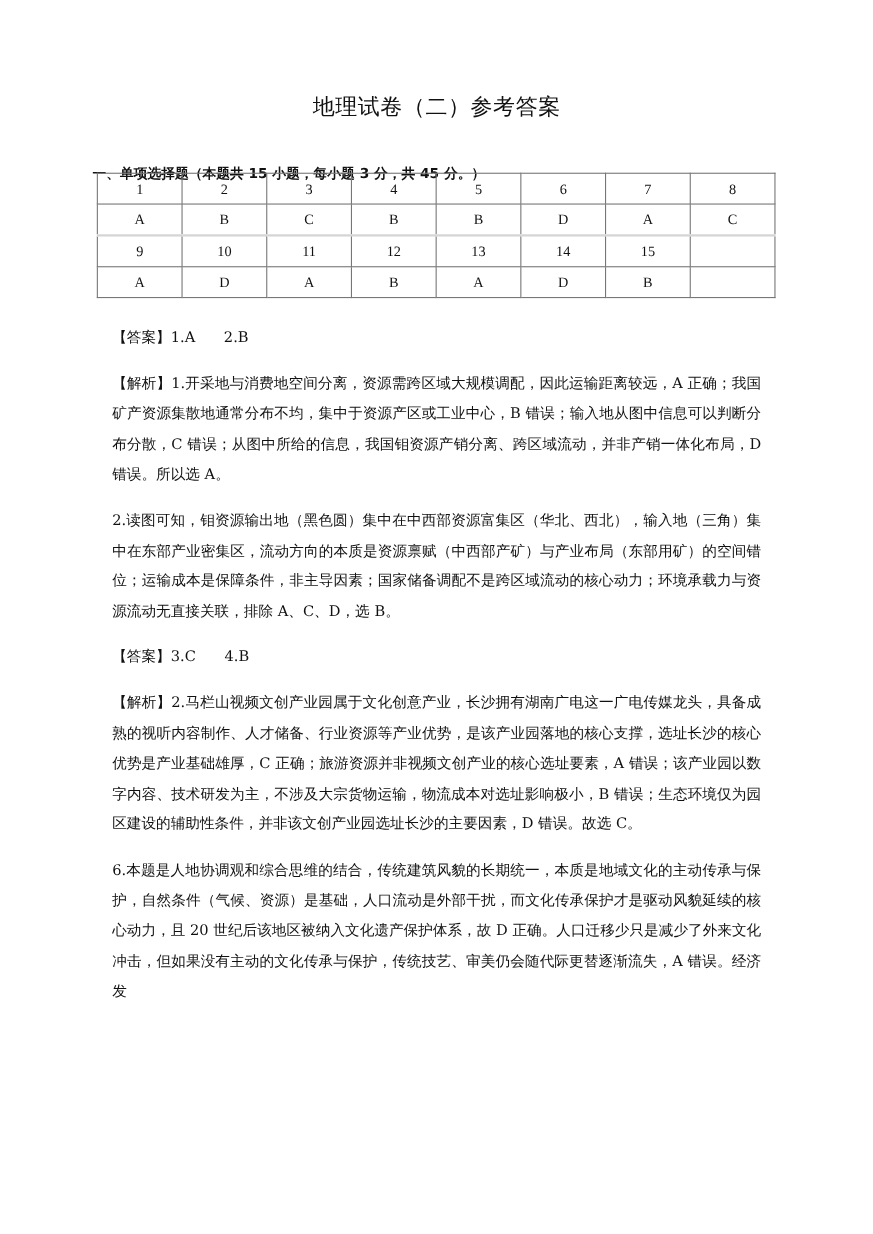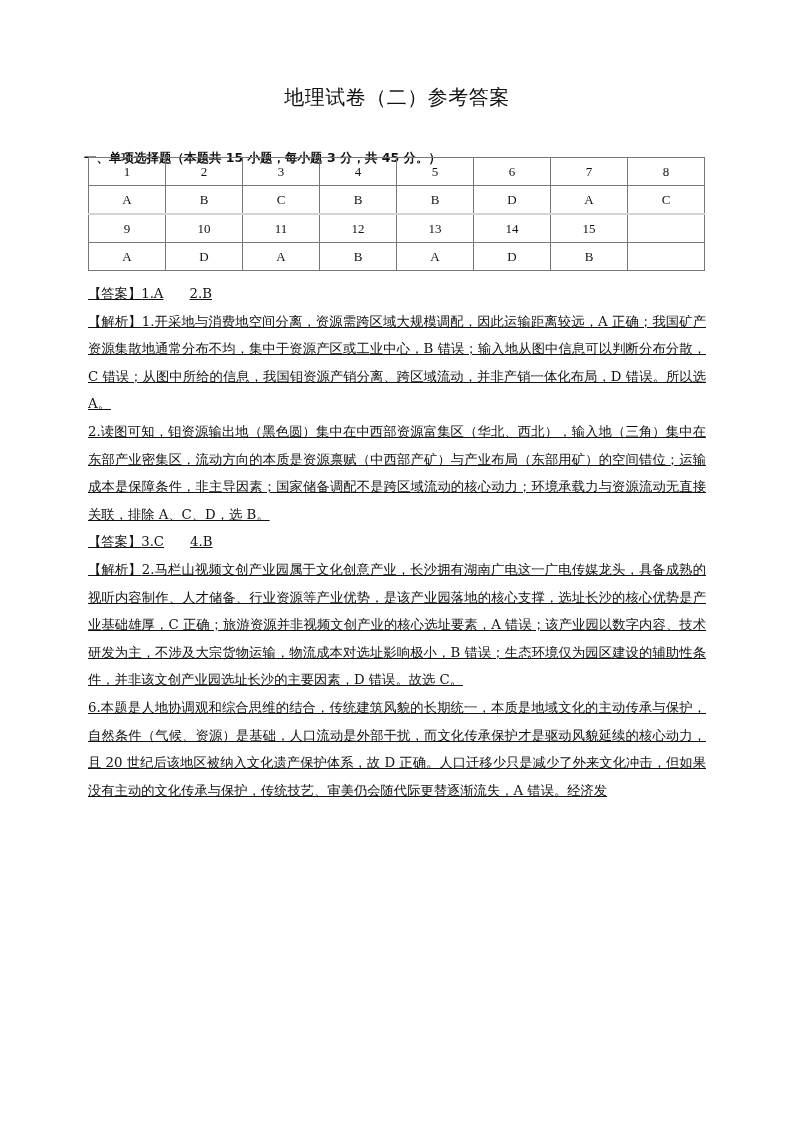--- a/index.html
+++ b/index.html
@@ -25,21 +25,21 @@
     }
     table.answers td {
       border: 1px solid #777; height: 27px; text-align: center; vertical-align: middle; padding: 0;
     }
     table.answers tr.r2 td { border-bottom: 2px solid #d4d4d4; }
     table.answers tr.r3 td { border-top: 2px solid #d4d4d4; }
     .body {
       position: absolute; top: 280px; left: 88px; width: 618px;
       font-size: 13.3px; line-height: 27.6px; text-align: justify;
     }
-    .body p { margin: 0; text-decoration: underline; }
+    .body p { margin: 14px; }
     .ans-line { white-space: pre; }
     .ans-line .gap { display: inline-block; width: 26px; }
   </style>
 </head>
 <body>
 
 <div class="title">地理试卷（二）参考答案</div>
 <div class="section">一、单项选择题（本题共 15 小题，每小题 3 分，共 45 分。）</div>
 
 <table class="answers">

